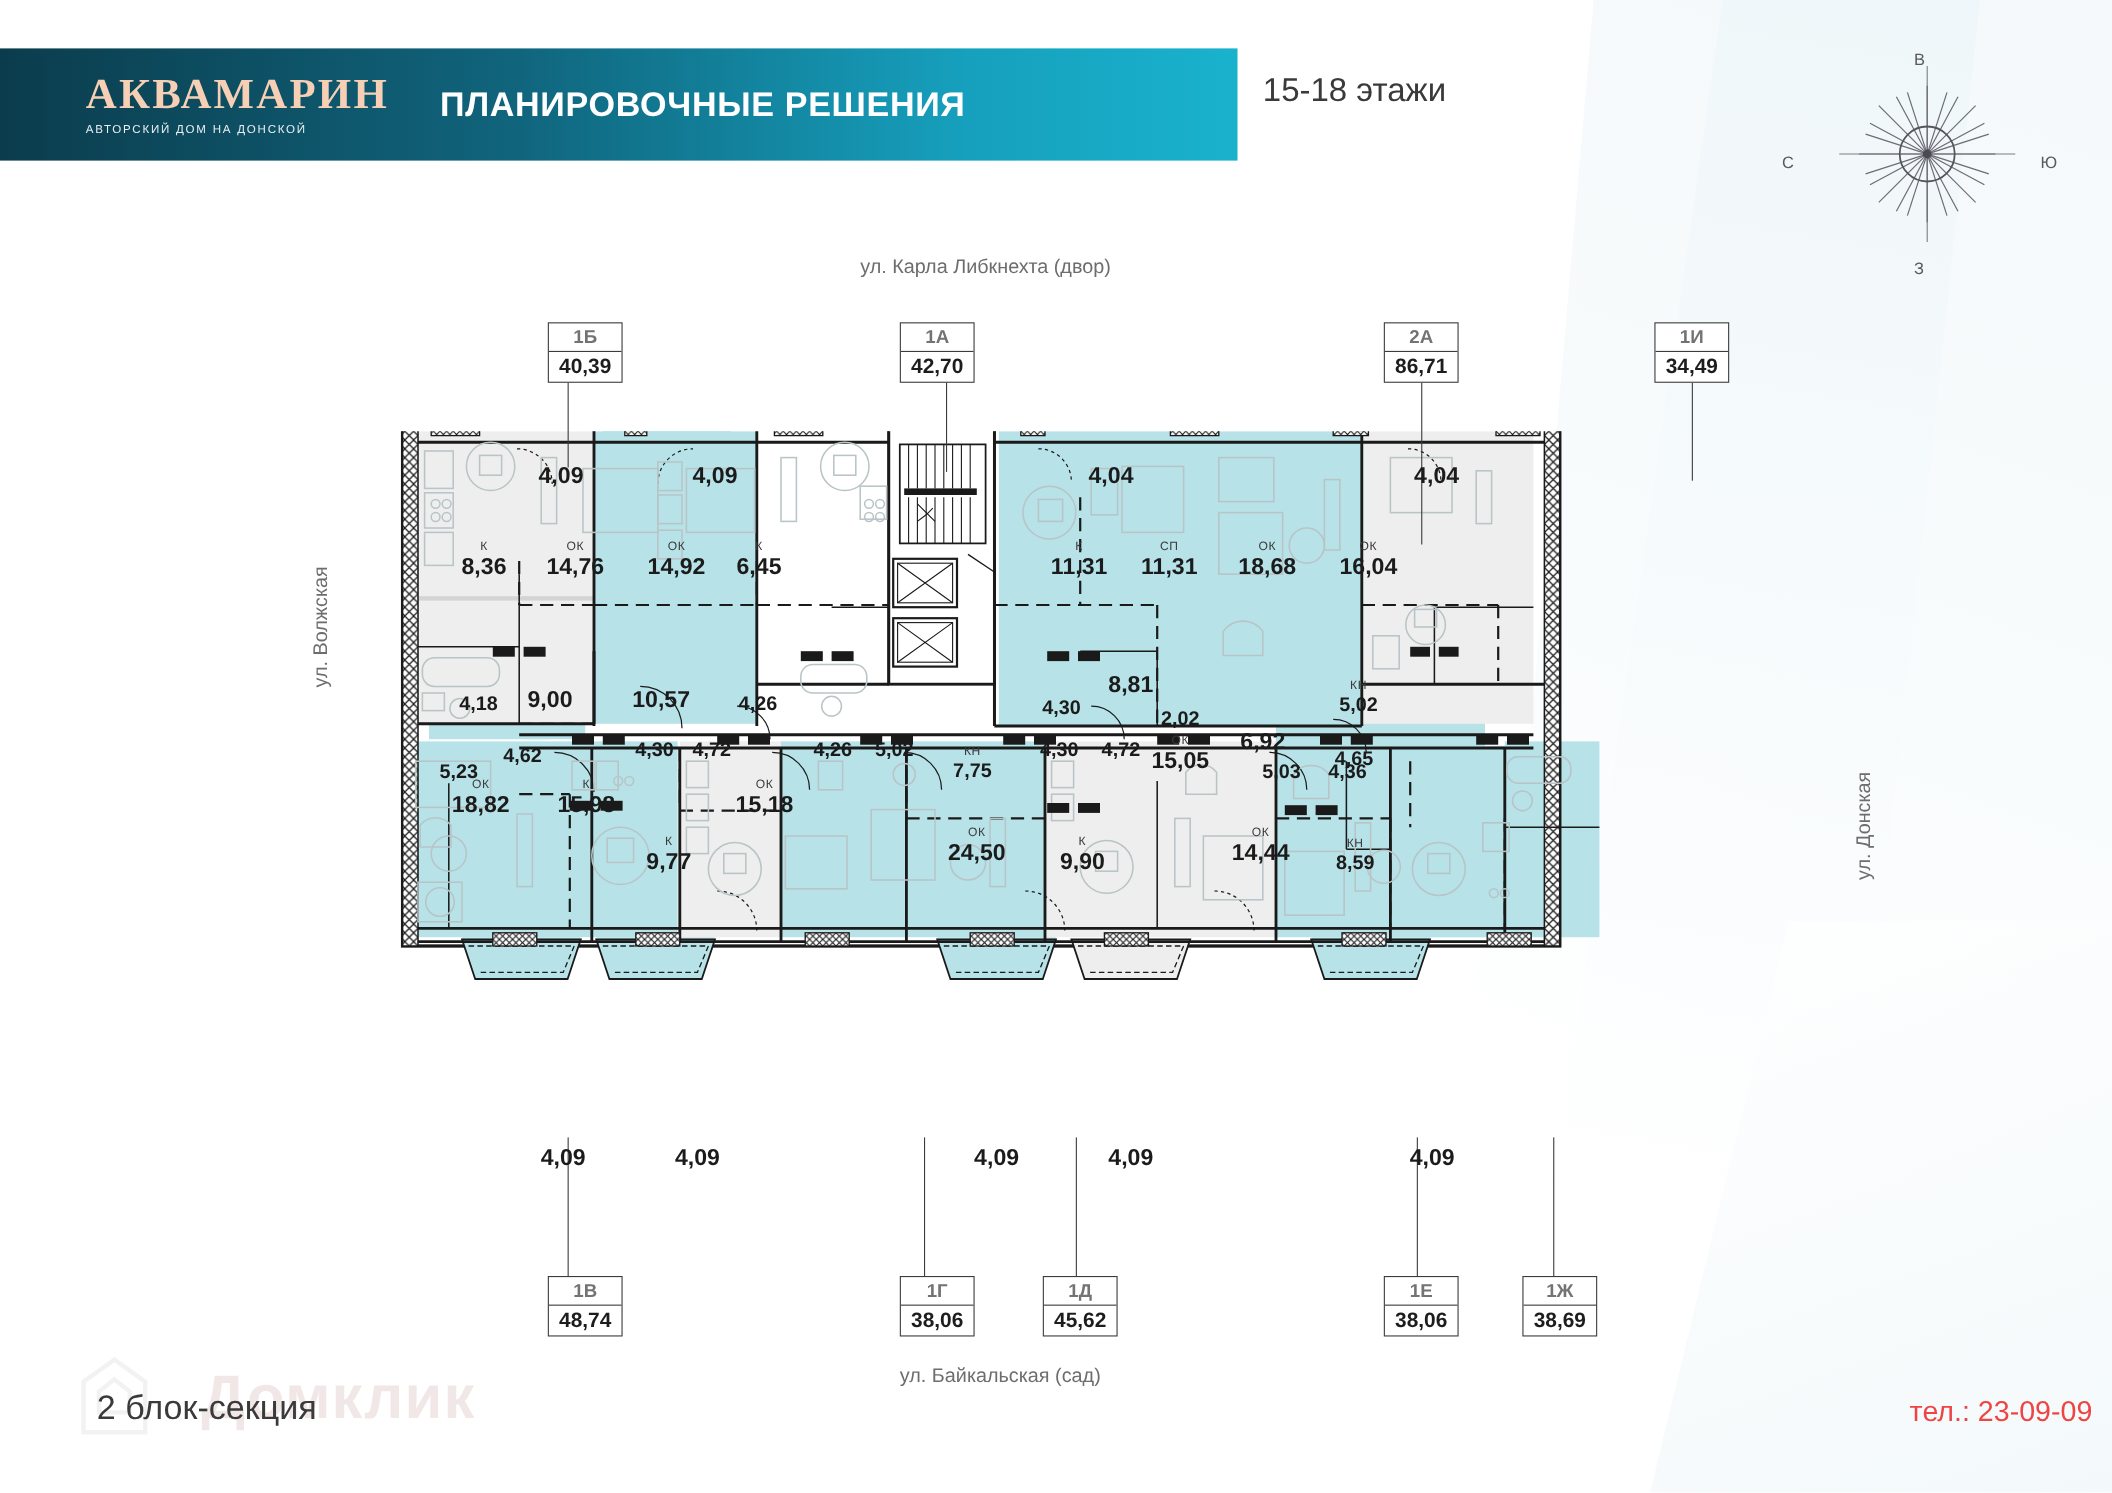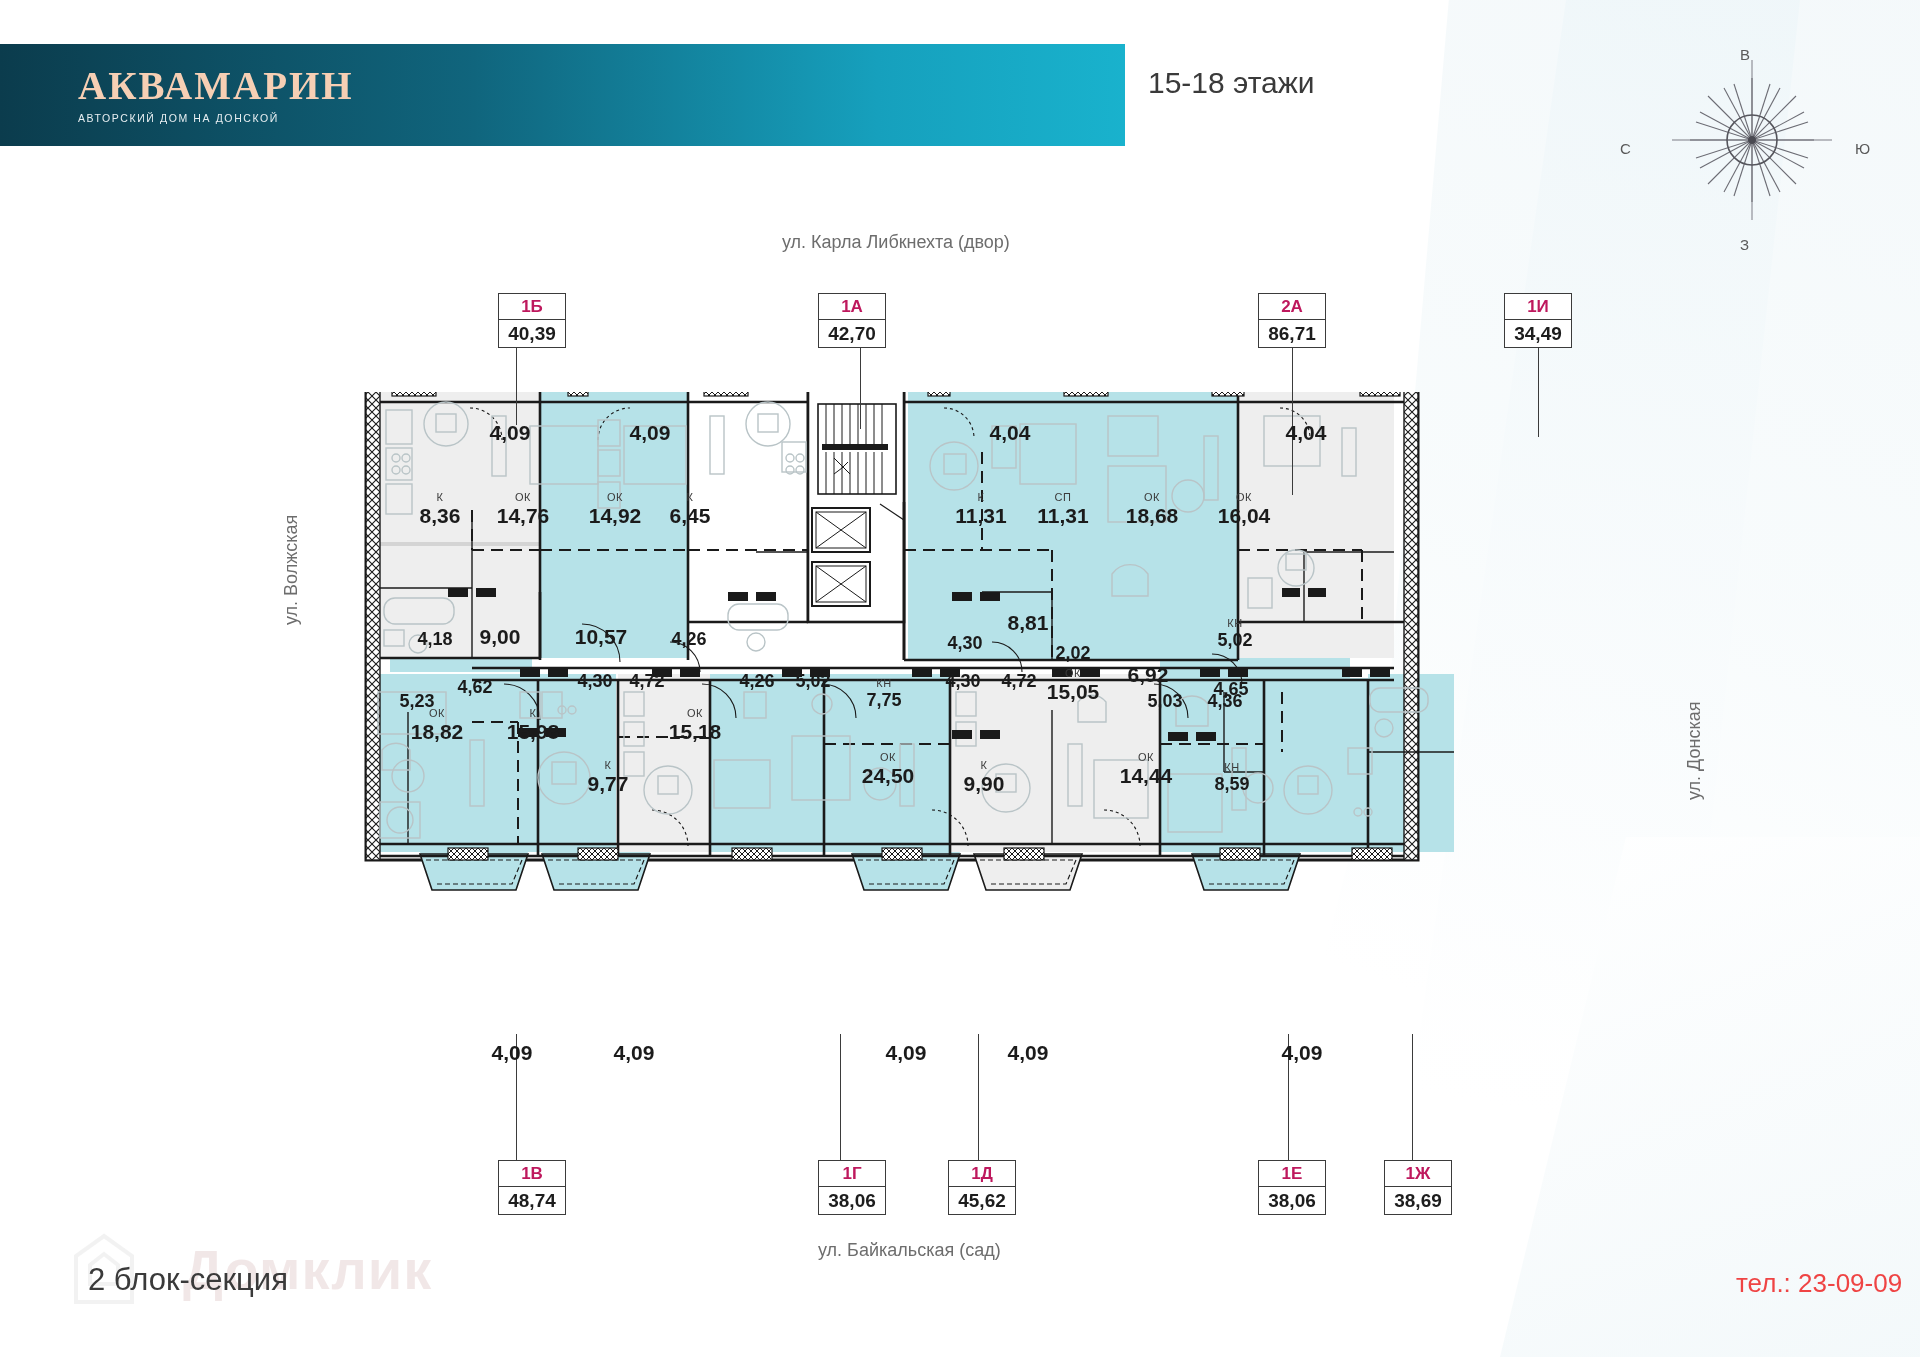--- a/index.html
+++ b/index.html
@@ -46,21 +46,21 @@
   .street{position:absolute;font-size:18px;color:#6d6d6d;z-index:6;white-space:nowrap;}
   .street-top{left:782px;top:232px;}
   .street-bottom{left:818px;top:1240px;}
   .street-left{left:281px;top:625px;transform:rotate(-90deg);transform-origin:left top;}
   .street-right{left:1684px;top:800px;transform:rotate(-90deg);transform-origin:left top;}
 
   
   .tag{position:absolute;width:66px;border:1.6px solid #3b3b3b;background:#fff;z-index:7;
     font-family:"Liberation Sans", sans-serif;}
   .tag .t-code{height:25px;line-height:25px;text-align:center;font-size:17px;font-weight:700;
-    border-bottom:1.6px solid #3b3b3b;color:#be185d;}
+    border-bottom:1.6px solid #3b3b3b;color:#737373;}
   .tag .t-area{height:27px;line-height:27px;text-align:center;font-size:19px;font-weight:700;color:#1d1d1d;}
   .leader{position:absolute;background:#3b3b3b;width:1.4px;z-index:6;}
 
   
   .plan{position:absolute;left:352px;top:392px;width:1240px;height:760px;z-index:4;}
   .plan svg{display:block;}
 
   
   .ann{position:absolute;z-index:8;text-align:center;white-space:nowrap;
        font-family:"Liberation Sans", sans-serif;color:#1b1b1b;}
@@ -92,20 +92,21 @@
     <path d="M32 22 L46 33 L46 52 L18 52 L18 33 Z" fill="none" stroke="#8a8a8a" stroke-width="4"></path>
   </svg>
   <span class="wm-text">Домклик</span>
 </div>
 
 <div class="header">
   <div class="brand">
     <div class="brand-name">АКВАМАРИН</div>
     <div class="brand-sub">АВТОРСКИЙ ДОМ НА ДОНСКОЙ</div>
   </div>
+  <div class="header-title">ПЛАНИРОВОЧНЫЕ РЕШЕНИЯ</div>
 </div>
 <div class="floors">15-18 этажи</div>
 
 <div class="compass">
   <svg width="160" height="160" viewBox="0 0 160 160">
     <g stroke="#7d7d85" stroke-width="1">
       <line x1="80" y1="-20" x2="80" y2="180"></line>
       <line x1="-40" y1="80" x2="220" y2="80"></line>
     </g>
     <g stroke="#6c6c74" stroke-width="1.1" fill="none">

